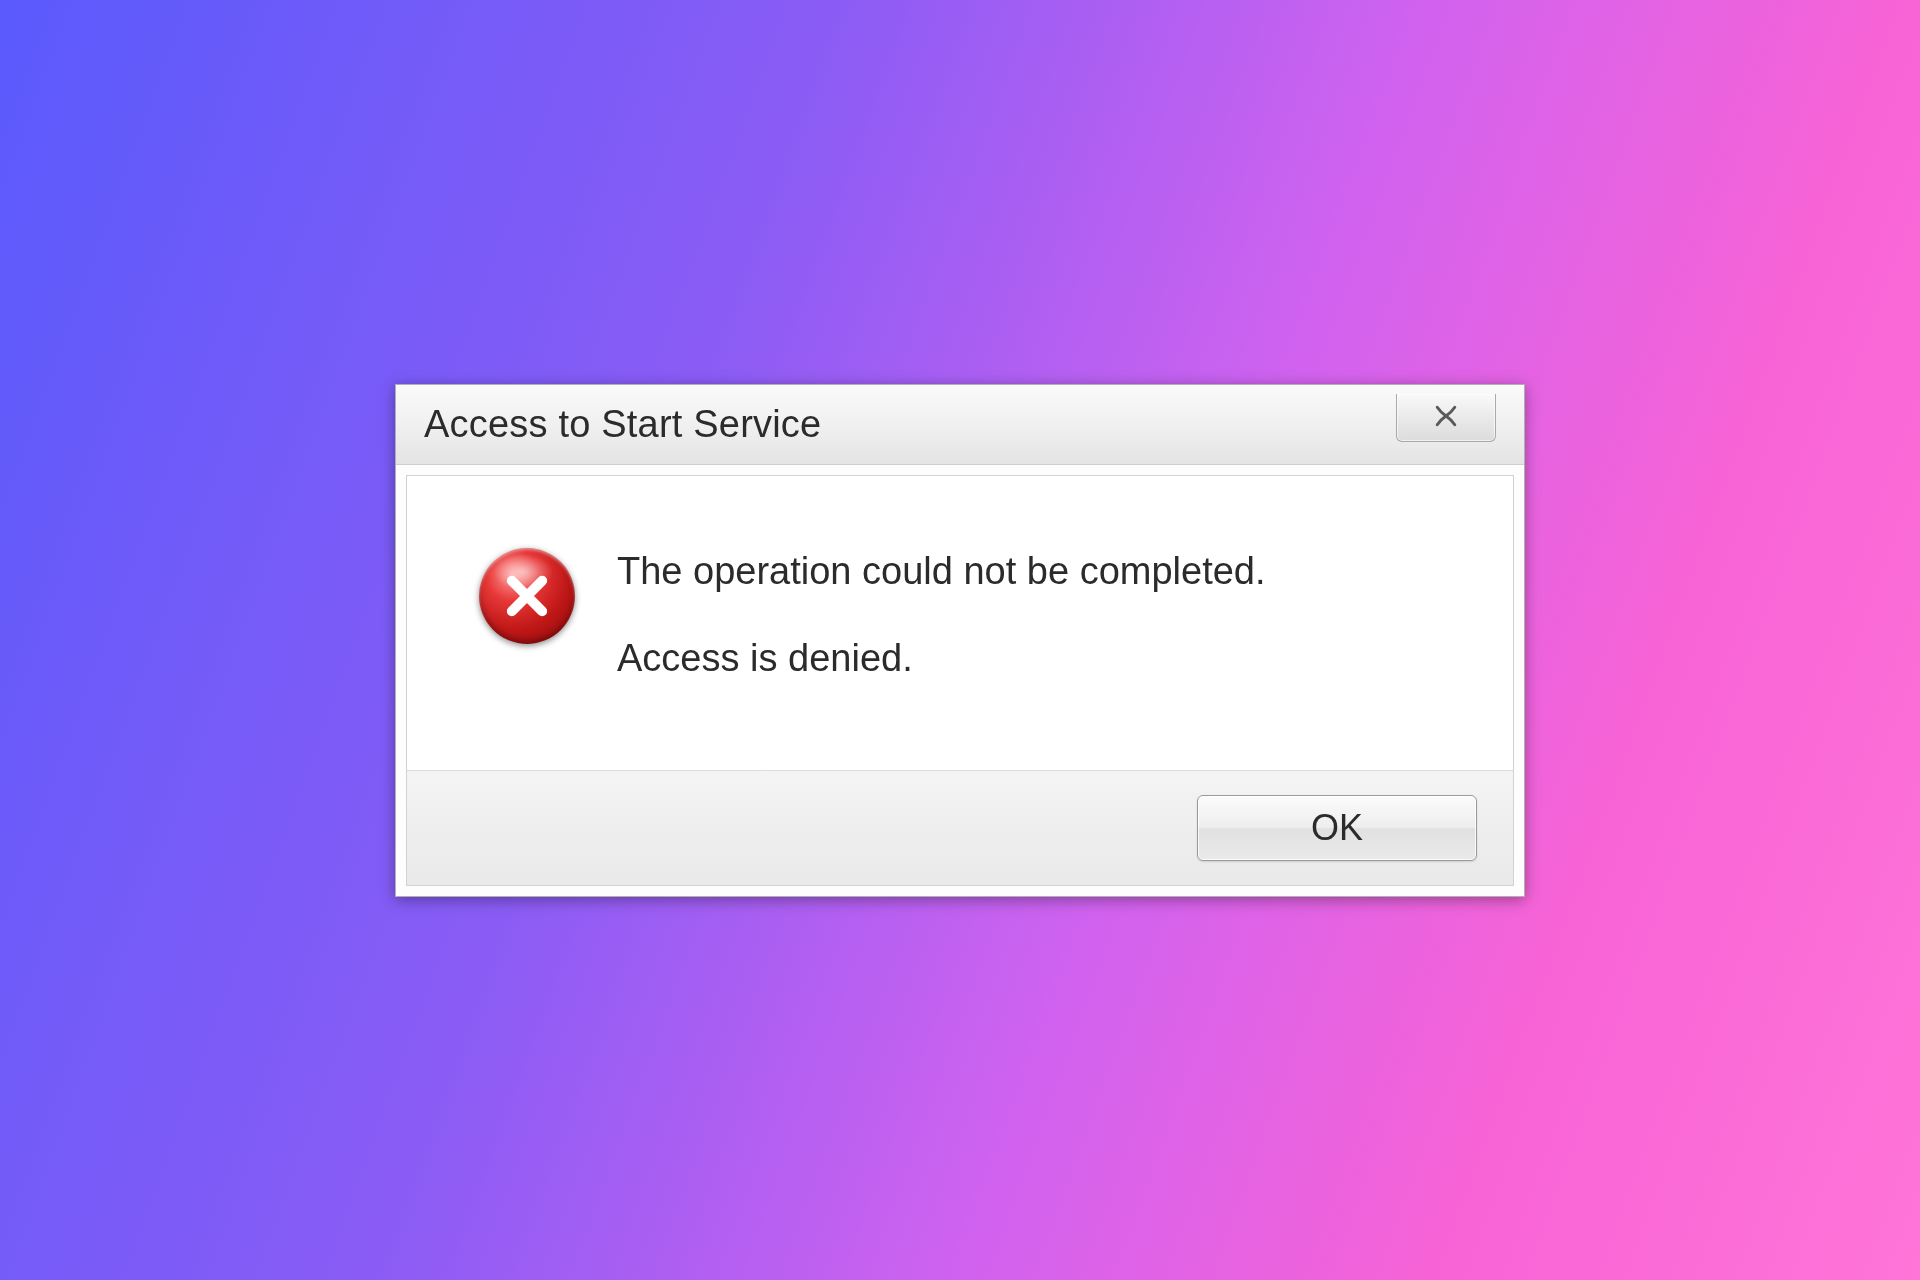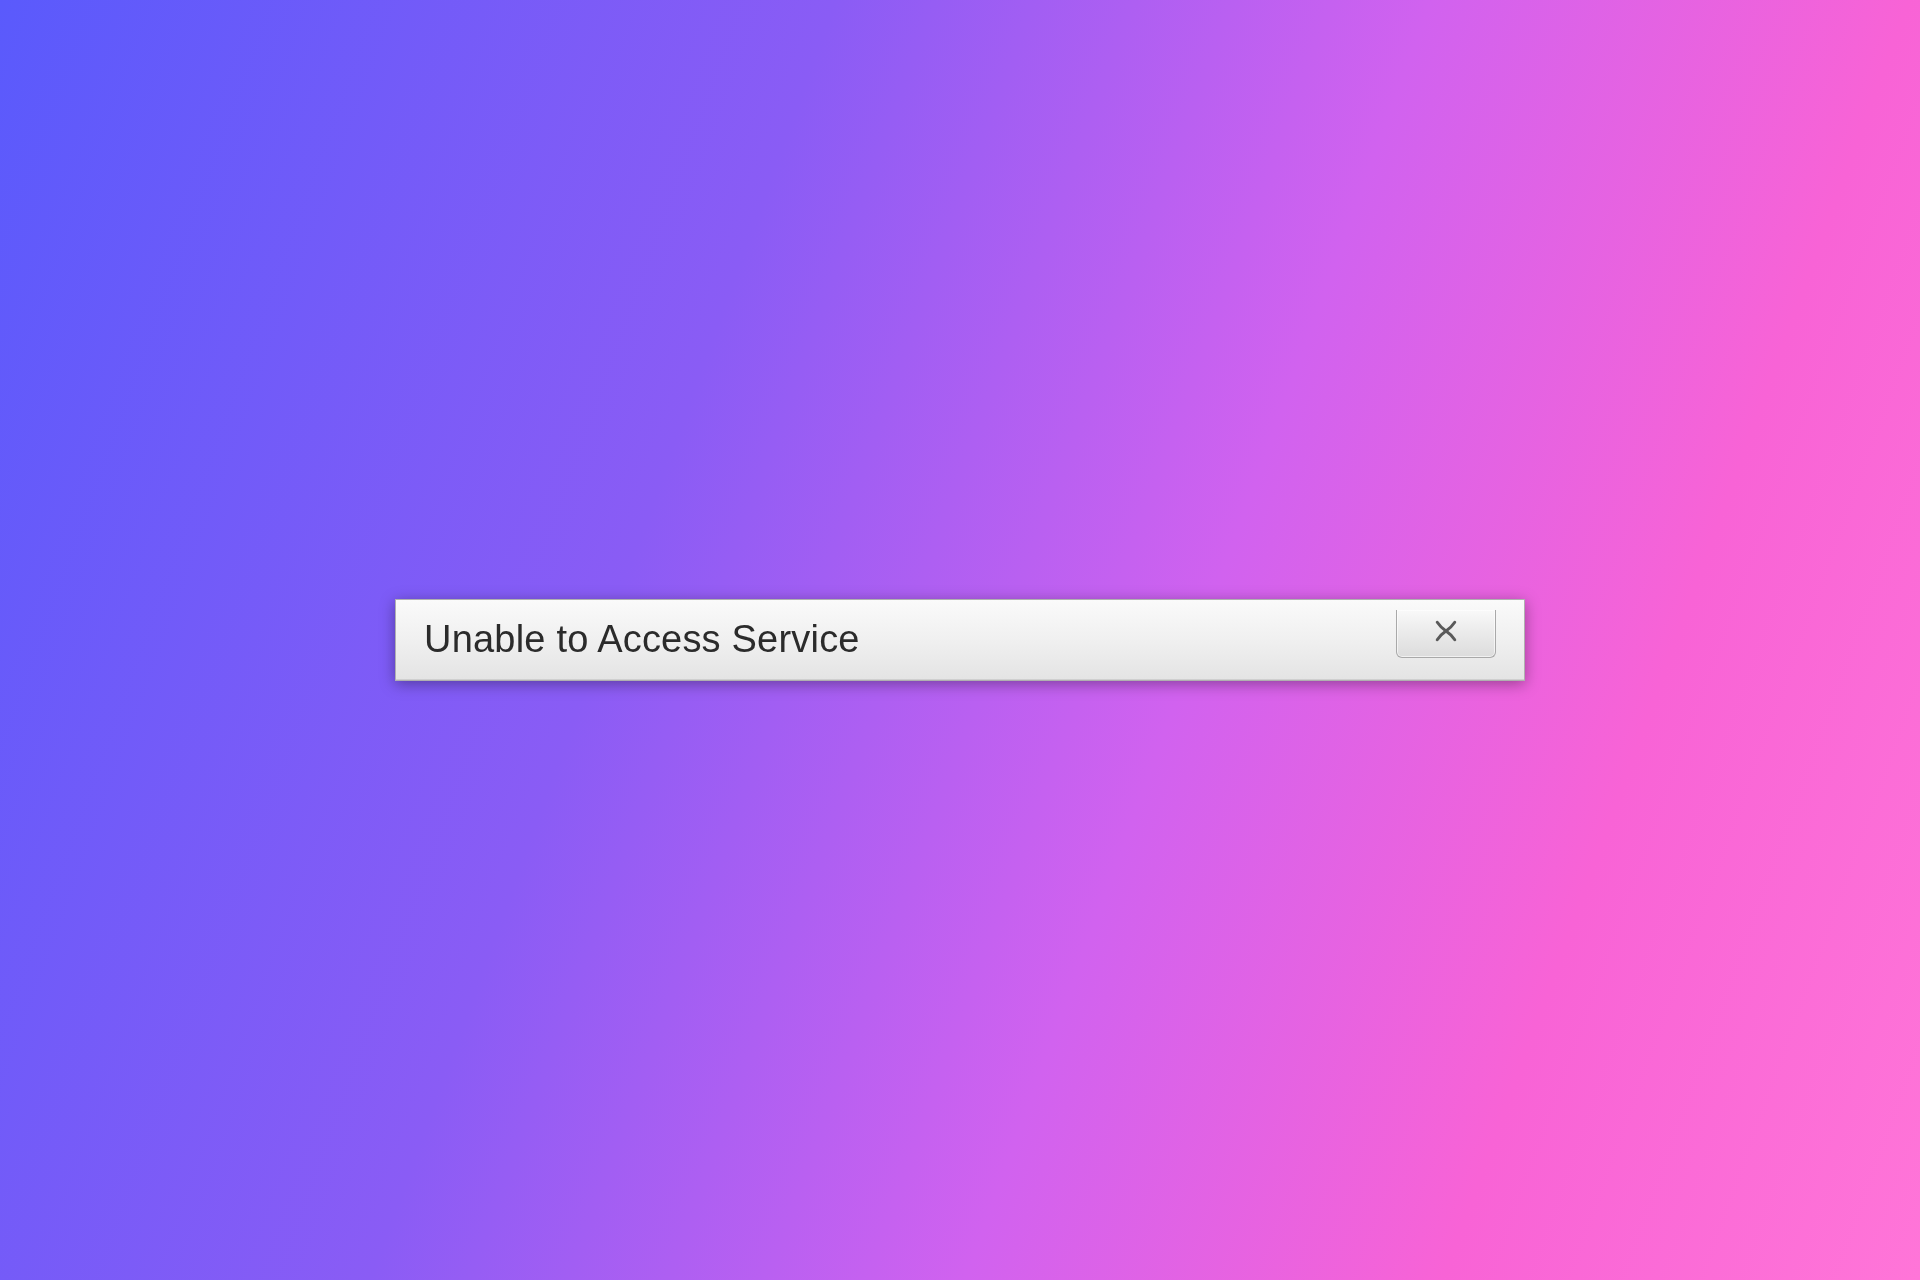--- a/index.html
+++ b/index.html
@@ -155,25 +155,46 @@
       cursor: pointer;
       box-shadow: inset 0 0 0 1px rgba(255,255,255,0.8), 0 1px 2px rgba(0,0,0,0.12);
     }
   </style>
 </head>
 <body>
 
 <div class="dialog-window">
 
   <div class="titlebar">
-    <span class="titlebar-title">Unable to Access Service</span>
+    <span class="titlebar-title">Access to Start Service</span>
     <div class="close-btn">
       <span>
         <svg viewBox="0 0 24 24">
           <path d="M5 5 C 7 8, 9 10, 12 12 C 15 10, 17 8, 19 5" fill="none" stroke="#5a5a5a" stroke-width="2.4" stroke-linecap="round"></path>
           <path d="M5 19 C 7 16, 9 14, 12 12 C 15 14, 17 16, 19 19" fill="none" stroke="#5a5a5a" stroke-width="2.4" stroke-linecap="round"></path>
         </svg>
       </span>
     </div>
   </div>
 
+  <div class="inner-frame">
+
+    <div class="content-area">
+      <div class="error-icon-wrap">
+        <div class="error-icon">
+          <svg viewBox="0 0 24 24">
+            <path d="M5 5 L19 19 M19 5 L5 19" stroke="#ffffff" stroke-width="4.6" stroke-linecap="round"></path>
+          </svg>
+        </div>
+      </div>
+      <div class="message-block">
+        <div class="message-line">The operation could not be completed.</div>
+        <div class="message-line">Access is denied.</div>
+      </div>
+    </div>
+
+    <div class="button-bar">
+      <button class="ok-button">OK</button>
+    </div>
+
+  </div>
 
 </div>
 
 </body></html>

